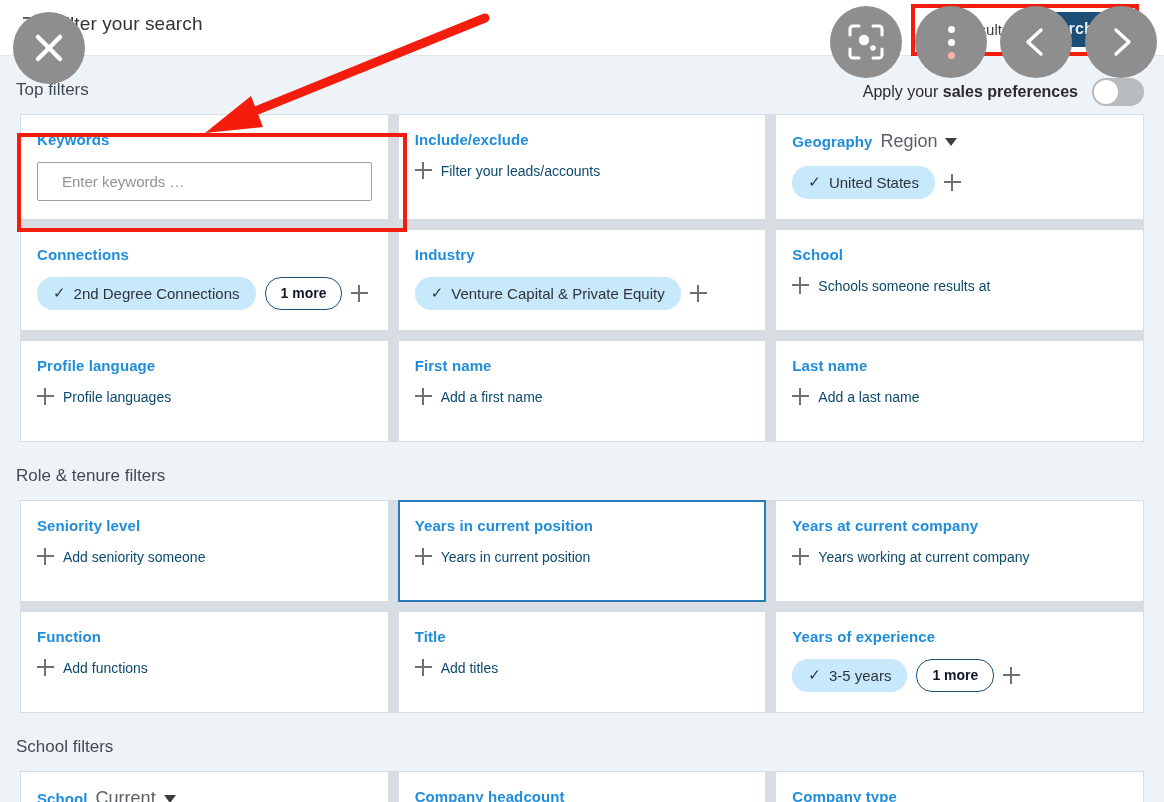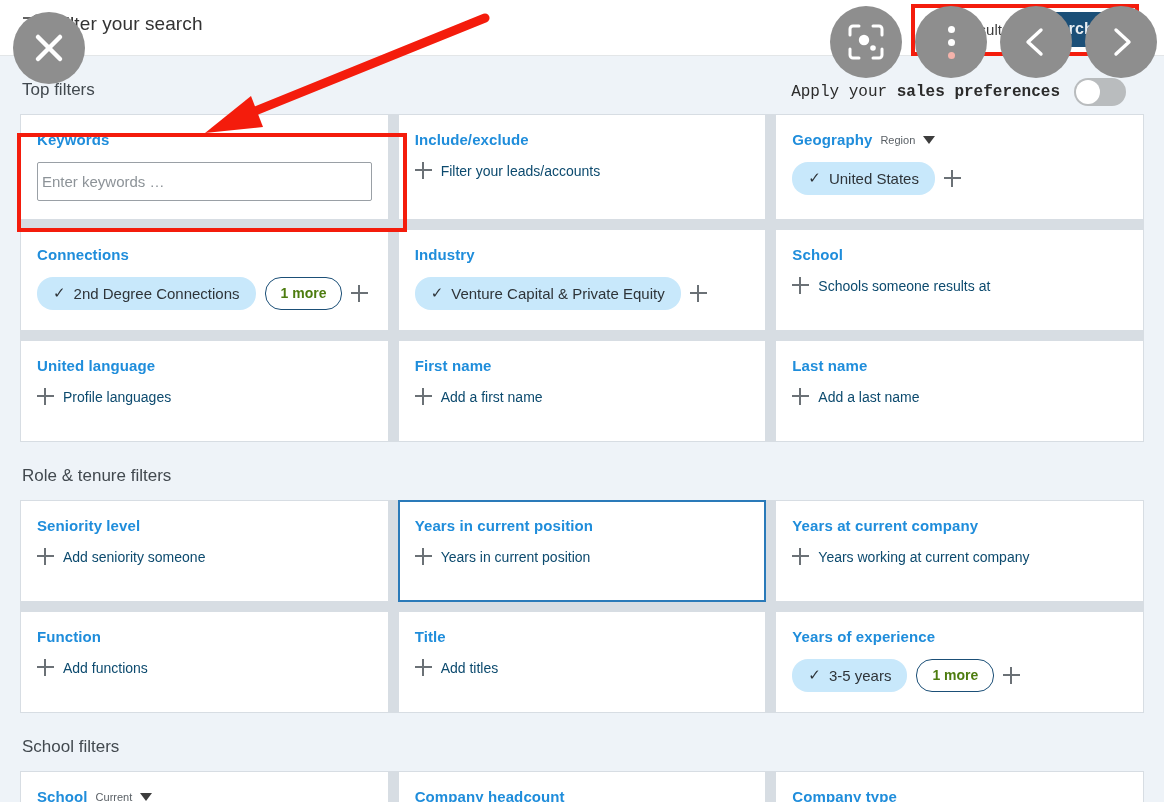--- a/index.html
+++ b/index.html
@@ -34,57 +34,57 @@
   .search-btn {
     background: #1b4f77; color: #e9eef2; border: none;
     font-family: inherit; font-size: 16px; font-weight: 600;
     padding: 8px 18px 9px; cursor: pointer; border-radius: 1px;
     letter-spacing: .2px;
   }
   .close-x { width: 26px; height: 26px; cursor: pointer; opacity:.55; }
 
   
   .prefs-row {
-    position: absolute; right: 38px; top: 78px;
-    display: flex; align-items: center; gap: 14px; font-family: Liberation Mono, monospace;
+    position: absolute; right: 20px; top: 78px;
+    display: flex; align-items: center; gap: 14px;
   }
   .prefs-label { font-size: 16px; color: #2b2b2b; }
   .prefs-label b { font-weight: 700; }
   .toggle {
     width: 52px; height: 28px; border-radius: 14px;
     background: #b9bcbe; position: relative; cursor: pointer;
   }
   .toggle .knob {
     position: absolute; top: 2px; left: 2px;
     width: 24px; height: 24px; border-radius: 50%;
     background: #ffffff;
   }
 
   
   .content { position: absolute; top: 56px; left: 0; width: 1164px; }
   .section-title {
     font-size: 17px; color: #42494f; font-weight: 400;
-    padding: 24px 0 14px 22px;
+    padding: 24px 0 14px 16px;
   }
   .grid {
     margin: 0 20px; display: grid;
     grid-template-columns: 1fr 1fr 1fr;
     background: #d7dde3; gap: 11px;
     border: 1px solid #d7dde3;
   }
   .cell {
     background: #ffffff; padding: 16px 16px 18px;
     min-height: 100px; position: relative; cursor: pointer;
   }
   .cell.focused { outline: 2px solid #2a7ab9; outline-offset: -1px; z-index: 2; }
   .cell-head { display: flex; align-items: center; gap: 8px; margin-bottom: 14px; }
   .cell-label {
     color: #1f8ddb; font-size: 15px; font-weight: 700; letter-spacing: .1px;
   }
-  .cell-sub { color: #5a6066; font-size: 11px; }
+  .cell-sub { color: #5a6066; font-size: 18px; }
   .caret { width: 0; height: 0;
     border-left: 6px solid transparent; border-right: 6px solid transparent;
     border-top: 8px solid #3d3d3d; display: inline-block;
   }
   .ph-row { display: flex; align-items: center; gap: 9px; }
   .plus {
     width: 17px; height: 17px; position: relative; flex: none; display:inline-block;
   }
   .plus::before, .plus::after {
     content: ""; position: absolute; background: #6b7176;
@@ -94,26 +94,26 @@
   .placeholder { color: #0c4a6e; font-size: 14px; }
 
   .pills { display: flex; align-items: center; gap: 9px; flex-wrap: wrap; }
   .pill {
     background: #c8e8fb; color: #2e3439; font-size: 15px;
     border-radius: 16px; padding: 7px 16px 8px;
     display: inline-flex; align-items: center; gap: 8px; cursor: pointer;
   }
   .pill .chk { font-size: 15px; color: #2e3439; }
   .pill-more {
-    background: #ffffff; border: 1px solid #1b4f77; color: #4d7c0f;
+    background: #ffffff; border: 1px solid #1b4f77; color: #0f172a;
     font-size: 14px; font-weight: 700; border-radius: 16px;
     padding: 7px 15px 8px; cursor: pointer;
   }
   .kw-input {
-    width: 100%; padding: 10px 4px; font-size: 15px;
+    width: 100%; padding: 10px 24px; font-size: 15px;
     font-family: inherit; color: #3a3a3a;
     border: 1px solid #9aa0a6; border-radius: 2px; background: #fff;
   }
   .kw-input::placeholder { color: #8d9398; }
 
   
   .anno-box {
     position: absolute; border: 4px solid #f41c0c;
     pointer-events: none; z-index: 40;
   }
@@ -230,21 +230,21 @@
           <div class="cell-head">
             <span class="cell-label">School</span>
           </div>
           <div class="ph-row">
             <span class="plus"></span>
             <span class="placeholder">Schools someone results at</span>
           </div>
         </div>
         <div class="cell">
           <div class="cell-head">
-            <span class="cell-label">United language</span>
+            <span class="cell-label">Profile language</span>
           </div>
           <div class="ph-row">
             <span class="plus"></span>
             <span class="placeholder">Profile languages</span>
           </div>
         </div>
         <div class="cell">
           <div class="cell-head">
             <span class="cell-label">First name</span>
           </div>

